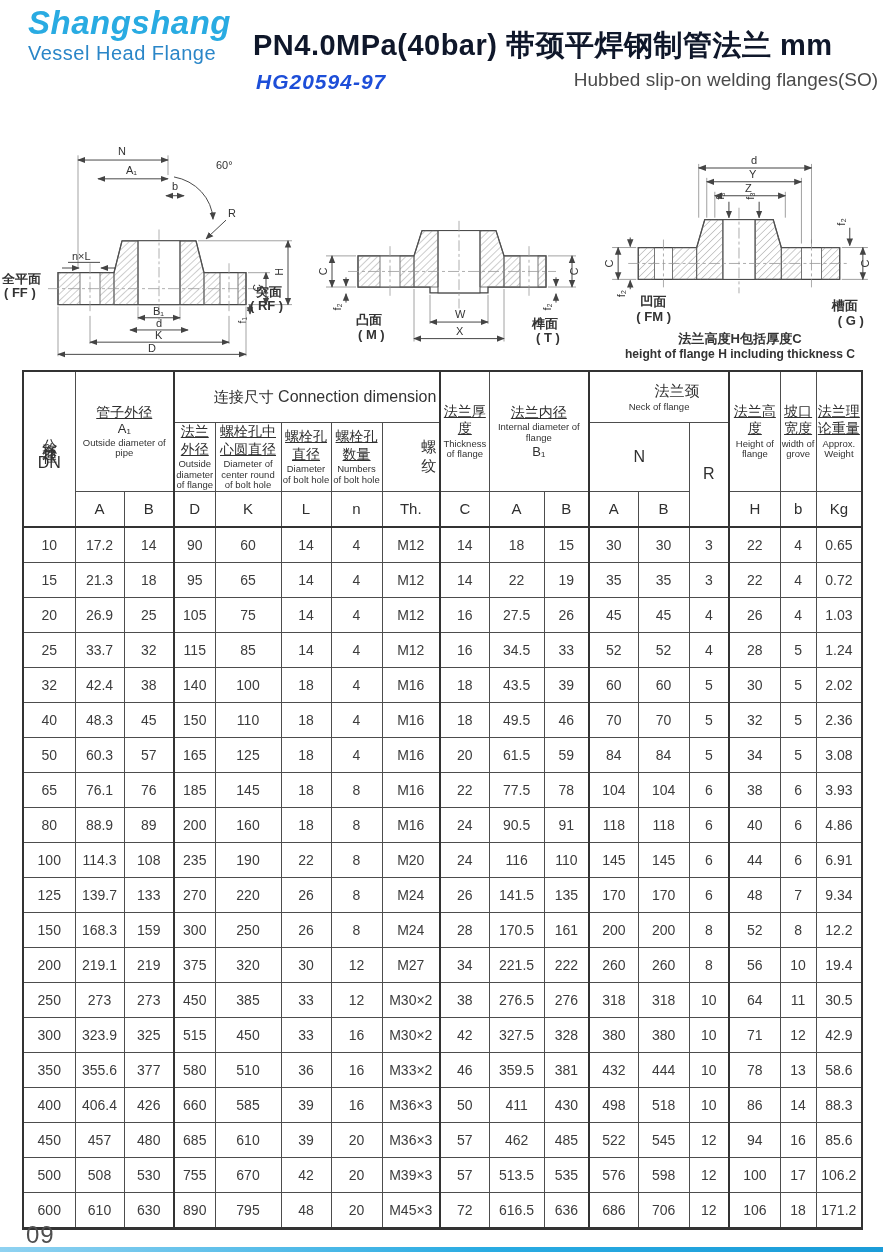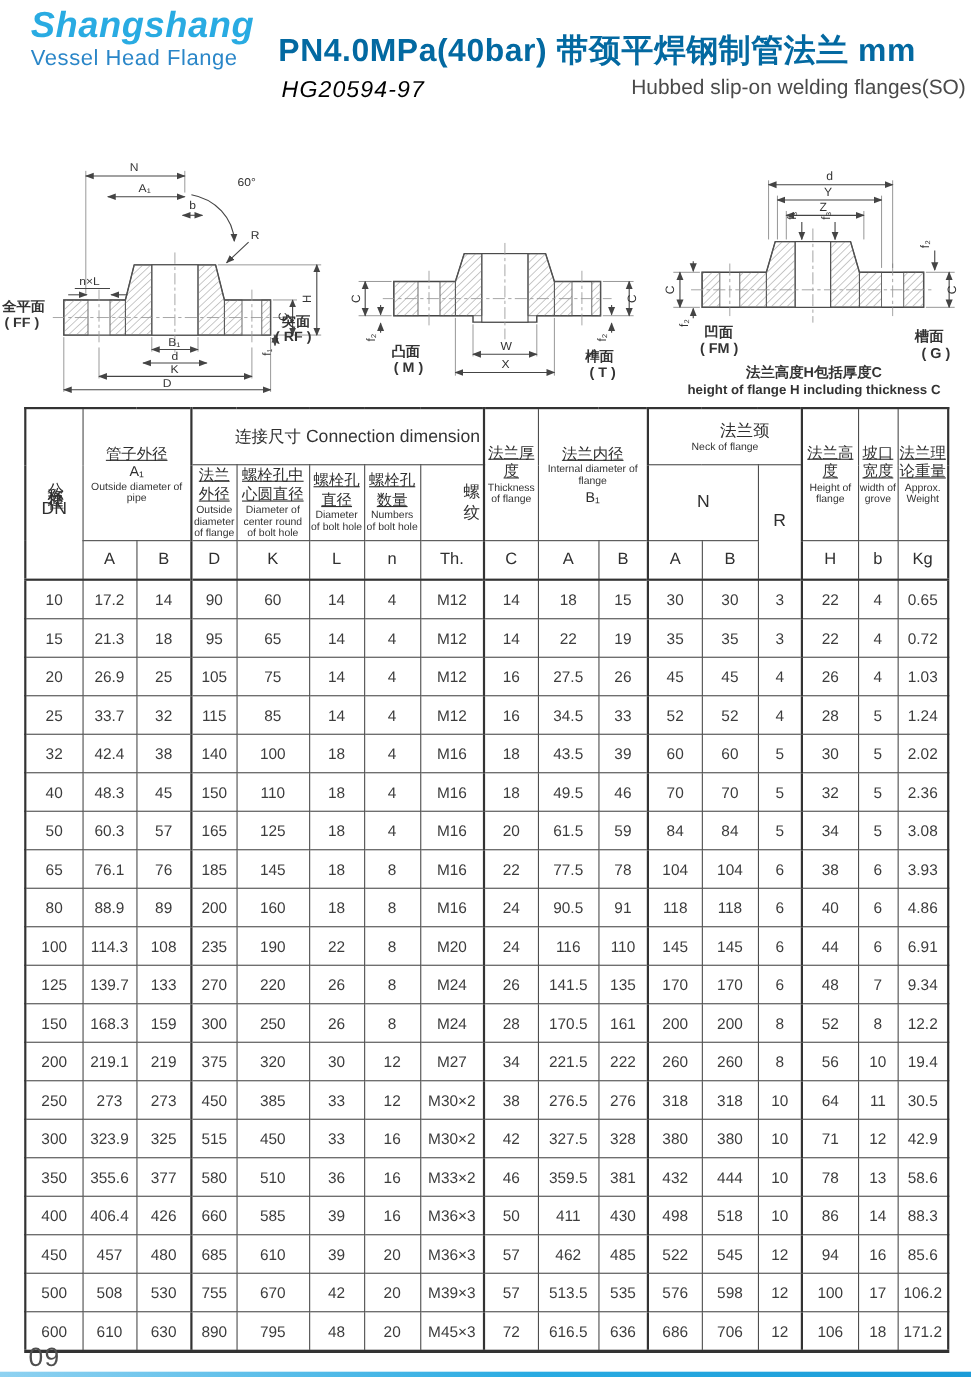--- a/index.html
+++ b/index.html
@@ -3,22 +3,22 @@
 <meta charset="utf-8">
 <style>
   html,body{margin:0;padding:0;background:#fff;}
   .page{position:relative;width:883px;height:1252px;background:#fff;overflow:hidden;
         font-family:"Liberation Sans","DejaVu Sans",sans-serif;color:#3a3a3a;}
 
   
   .logo{position:absolute;left:28px;top:6px;}
   .logo-main{font-size:33px;font-weight:bold;font-style:italic;color:#29abe2;letter-spacing:0.5px;line-height:1.05;text-align:center;}
   .logo-sub{font-size:20px;color:#2a86c8;letter-spacing:0.5px;margin-top:1px;}
-  .title{position:absolute;left:253px;top:26px;font-size:29px;font-weight:bold;color:#0369a1;letter-spacing:0.5px;white-space:nowrap;}
-  .std{position:absolute;left:256px;top:70px;font-size:21px;font-weight:normal;font-style:italic;color:#000000;letter-spacing:1px;}
+  .title{position:absolute;left:253px;top:26px;font-size:29px;font-weight:bold;color:#0f172a;letter-spacing:0.5px;white-space:nowrap;}
+  .std{position:absolute;left:256px;top:70px;font-size:21px;font-weight:bold;font-style:italic;color:#1d4ed8;letter-spacing:1px;}
   .subtitle{position:absolute;right:5px;top:69px;font-size:19px;color:#4a4a4a;}
 
   
   .drawing{position:absolute;}
   #d1{left:0;top:130px;width:300px;height:230px;}
   #d2{left:300px;top:180px;width:300px;height:180px;}
   #d3{left:598px;top:148px;width:285px;height:214px;}
   .drawing text{font-family:"Liberation Sans","DejaVu Sans",sans-serif;fill:#333;}
   .dim{stroke:#444;stroke-width:1;fill:none;}
   .ext{stroke:#777;stroke-width:0.7;fill:none;}

